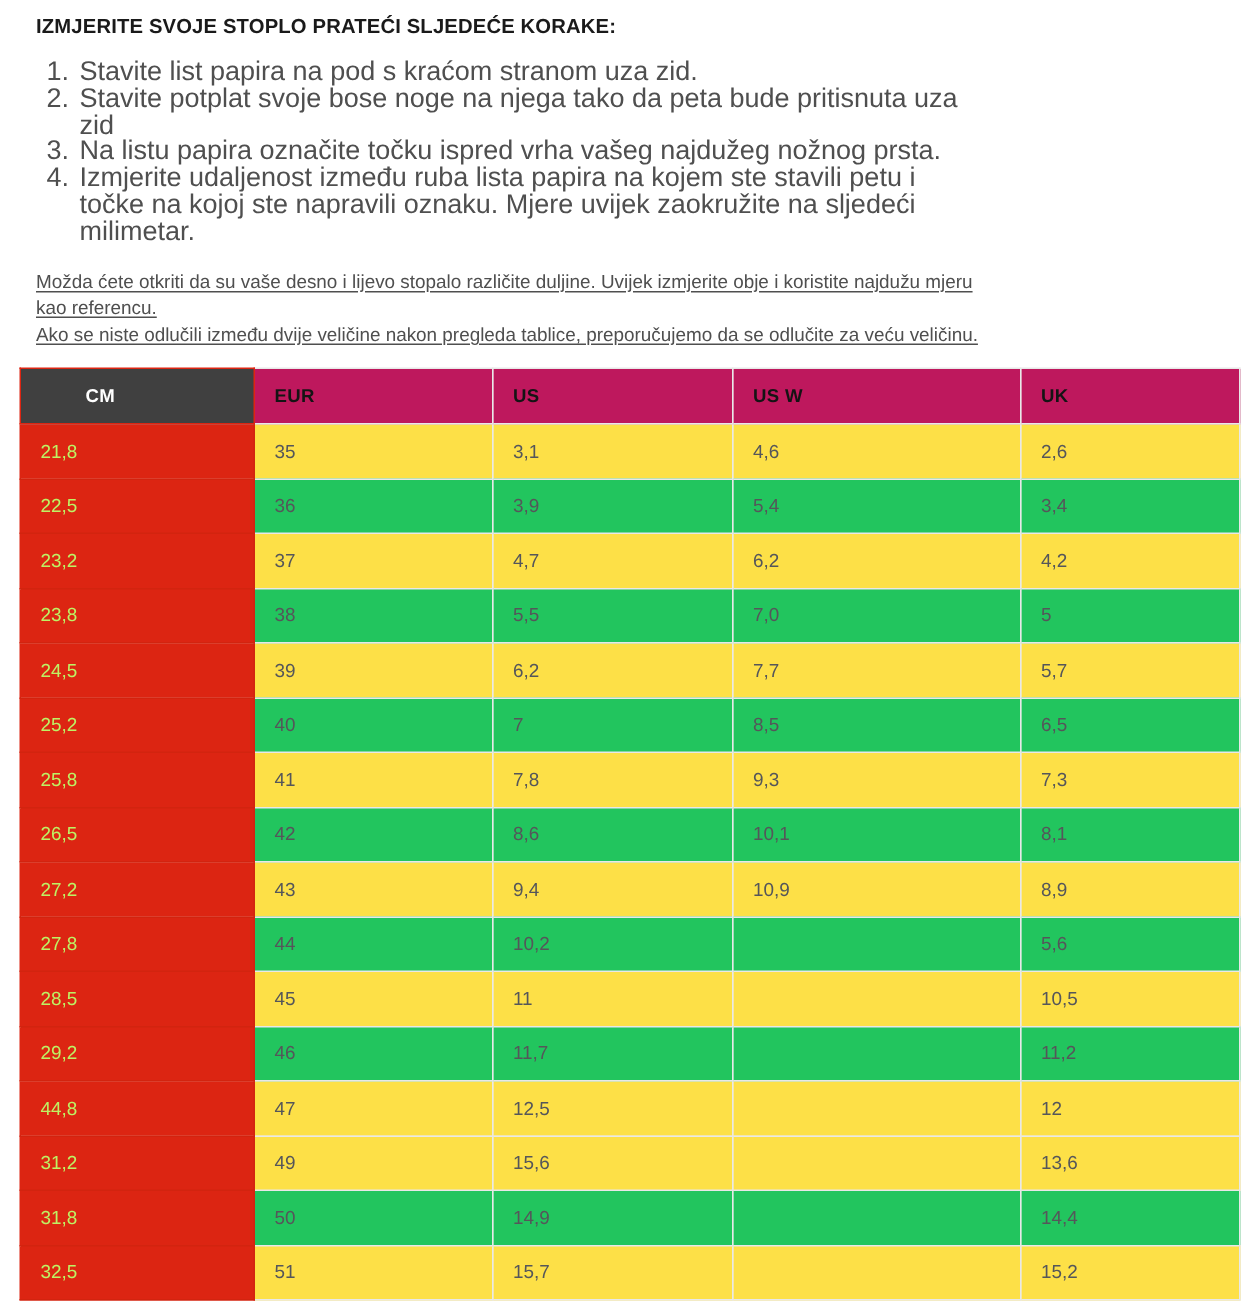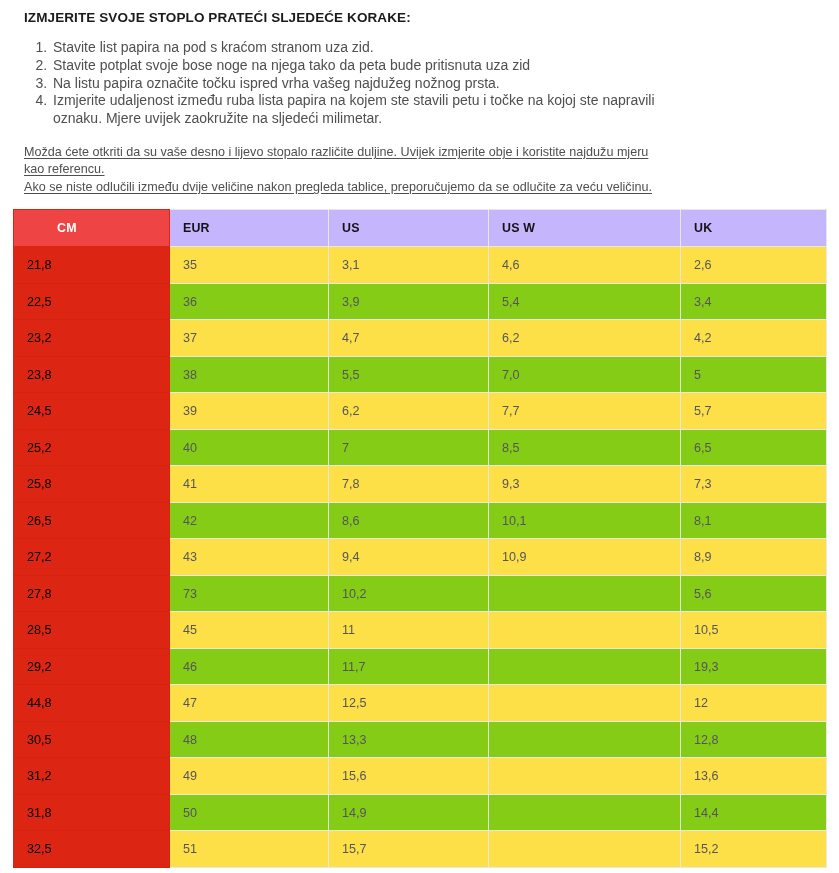--- a/index.html
+++ b/index.html
@@ -27,21 +27,21 @@
     color: #1a1a1a;
     letter-spacing: 0.1px;
     margin: 0;
     padding: 9px 0 0 11px;
     line-height: 18px;
   }
   ol.steps {
     margin: 12px 0 0 0;
     padding: 0 0 0 38px;
     list-style-type: decimal;
-    font-size: 14px;
+    font-size: 18px;
     color: #4f4f4f;
     line-height: 17.8px;
   }
   ol.steps li {
     padding-left: 2px;
     margin-bottom: 0px;
   }
   .note {
     margin: 16px 0 0 0;
     padding: 0 0 0 11px;
@@ -76,40 +76,40 @@
     font-weight: normal;
     font-size: 12.6px;
     color: #55565a;
     box-sizing: border-box;
   }
   table.size-table thead th {
     font-weight: bold;
     font-size: 12.4px;
     color: #141414;
     letter-spacing: 0.2px;
-    background: #c4b5fd;
+    background: #be185d;
     height: 37px;
   }
   table.size-table thead th.head-cm {
-    background: #ef4444;
+    background: #404040;
     color: #ffffff;
     border-color: #dc2512;
     padding-left: 43px;
   }
   table.size-table tbody td.cell-cm {
     background: #dc2512;
-    color: #000000;
+    color: #bef264;
     border-color: #d2240f;
     border-left-color: #dc2512;
   }
   table.size-table tbody tr.odd td {
     background: #fde047;
   }
   table.size-table tbody tr.even td {
-    background: #84cc16;
+    background: #22c55e;
   }
   table.size-table tbody tr.odd td.cell-cm,
   table.size-table tbody tr.even td.cell-cm {
     background: #dc2512;
   }
 </style>
 </head>
 <body>
 
 <div class="page">
@@ -204,53 +204,46 @@
         </tr>
         <tr class="odd">
           <td class="cell-cm">27,2</td>
           <td>43</td>
           <td>9,4</td>
           <td>10,9</td>
           <td>8,9</td>
         </tr>
         <tr class="even">
           <td class="cell-cm">27,8</td>
-          <td>73</td>
+          <td>44</td>
           <td>10,2</td>
           <td></td>
           <td>5,6</td>
         </tr>
         <tr class="odd">
           <td class="cell-cm">28,5</td>
           <td>45</td>
           <td>11</td>
           <td></td>
           <td>10,5</td>
         </tr>
         <tr class="even">
           <td class="cell-cm">29,2</td>
           <td>46</td>
           <td>11,7</td>
           <td></td>
-          <td>19,3</td>
+          <td>11,2</td>
         </tr>
         <tr class="odd">
           <td class="cell-cm">44,8</td>
           <td>47</td>
           <td>12,5</td>
           <td></td>
           <td>12</td>
         </tr>
-        <tr class="even">
-          <td class="cell-cm">30,5</td>
-          <td>48</td>
-          <td>13,3</td>
-          <td></td>
-          <td>12,8</td>
-        </tr>
         <tr class="odd">
           <td class="cell-cm">31,2</td>
           <td>49</td>
           <td>15,6</td>
           <td></td>
           <td>13,6</td>
         </tr>
         <tr class="even">
           <td class="cell-cm">31,8</td>
           <td>50</td>

